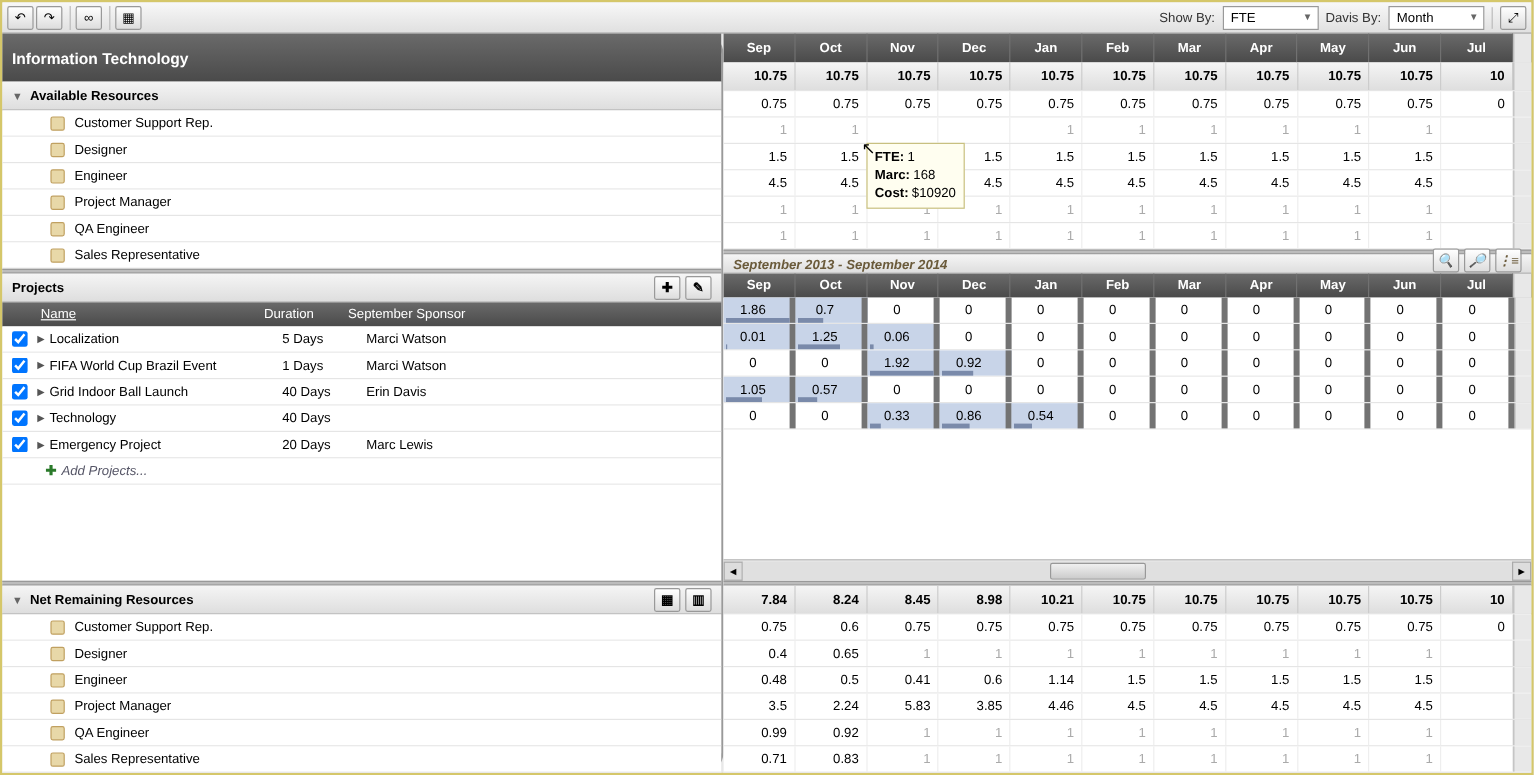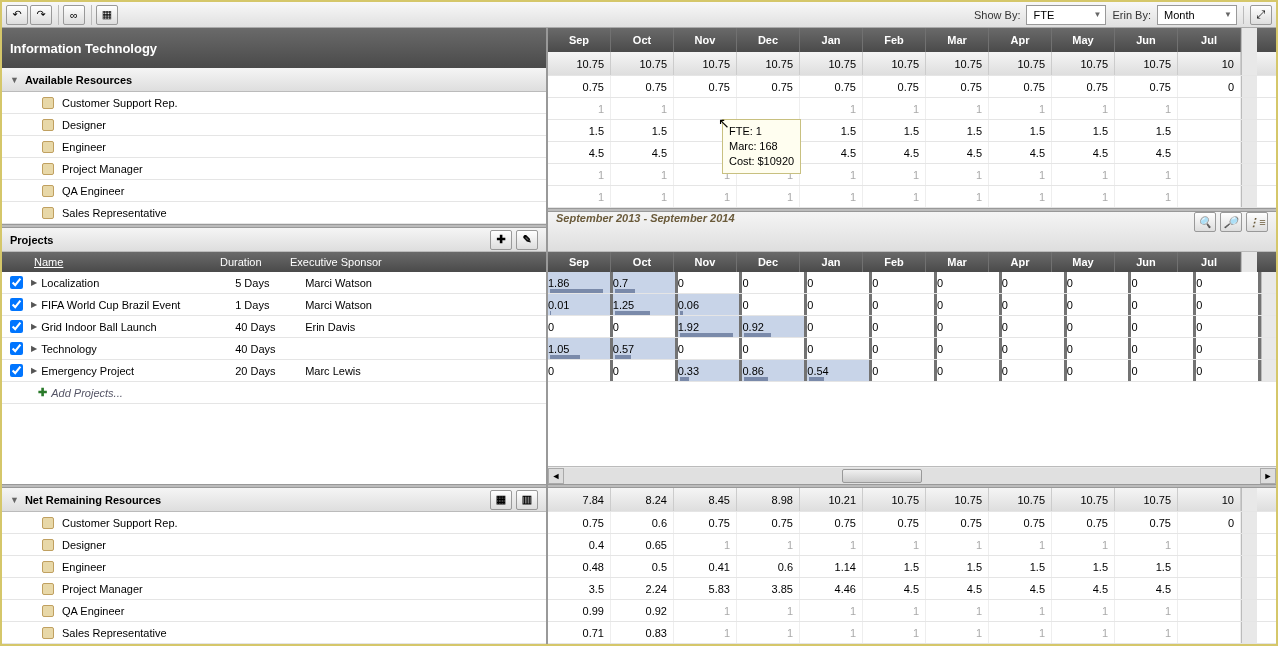--- a/index.html
+++ b/index.html
@@ -6,61 +6,61 @@
 body{background:#d5c76a;padding:2px;width:1278px;height:646px;overflow:hidden;}
 .frame{background:#e8e8e8;width:100%;height:100%;display:flex;flex-direction:column;}
 .toolbar{height:26px;background:linear-gradient(#f8f8f8,#e0e0e0);border-bottom:1px solid #aaa;display:flex;align-items:center;padding:0 4px;gap:4px;}
 .tbtn{width:22px;height:20px;background:linear-gradient(#fff,#ddd);border:1px solid #999;border-radius:2px;display:flex;align-items:center;justify-content:center;cursor:pointer;}
 .tbtn-group{display:flex;gap:2px;padding-right:6px;border-right:1px solid #bbb;}
 .toolbar-right{margin-left:auto;display:flex;align-items:center;gap:6px;}
 .toolbar-right label{color:#333;}
 .dropdown{height:20px;background:#fff;border:1px solid #999;padding:0 0 0 6px;position:relative;min-width:80px;display:flex;align-items:center;}
 .dropdown::after{content:"▼";position:absolute;right:4px;font-size:8px;color:#666;}
 .main{display:flex;flex:1;min-height:0;}
-.left{width:546px;display:flex;flex-direction:column;border-right:2px solid #999;}
+.left{width:601px;display:flex;flex-direction:column;border-right:2px solid #999;border-radius:17px;}
 .right{flex:1;display:flex;flex-direction:column;min-width:0;}
 .hdr-dark{background:linear-gradient(#6a6a6a,#4a4a4a);color:#fff;font-weight:bold;height:40px;display:flex;align-items:center;padding:0 8px;font-size:13px;}
 .section-hdr{background:linear-gradient(#f5f5f5,#dedede);height:24px;display:flex;align-items:center;padding:0 8px;border-bottom:1px solid #bbb;font-weight:bold;}
 .section-hdr .arrow{margin-right:6px;color:#666;font-size:9px;}
 .section-hdr .actions{margin-left:auto;display:flex;gap:4px;}
 .row{height:22px;display:flex;align-items:center;padding:0 8px 0 40px;border-bottom:1px solid #e5e5e5;background:#fff;}
 .row .picon{width:12px;height:12px;background:#e8d8a8;border:1px solid #c0a060;border-radius:2px;margin-right:8px;}
 .year-row{height:16px;background:#5a5a5a;color:#ddd;display:flex;}
 .year-cell{text-align:center;font-size:10px;line-height:16px;}
 .month-row{height:24px;background:linear-gradient(#6a6a6a,#4a4a4a);color:#fff;display:flex;}
 .mcell{width:63px;text-align:center;font-weight:bold;line-height:24px;border-right:1px solid #717171;}
 .sbcol{width:16px;background:#e8e8e8;border-left:1px solid #bbb;}
 .data-row{height:22px;display:flex;border-bottom:1px solid #e5e5e5;background:#fff;}
-.data-row.total{height:24px;background:linear-gradient(#f5f5f5,#dedede);font-weight:normal;}
+.data-row.total{height:24px;background:linear-gradient(#f5f5f5,#dedede);font-weight:bold;}
 .dcell{width:63px;text-align:right;padding-right:6px;line-height:22px;border-right:1px solid #eee;}
 .data-row.total .dcell{line-height:24px;border-right:1px solid #ccc;}
 .dim{color:#aaa;}
 .proj-hdr{background:linear-gradient(#6a6a6a,#4a4a4a);color:#fff;height:20px;display:flex;align-items:center;padding:0 8px;font-size:11px;}
 .proj-hdr .col-n{width:210px;padding-left:24px;text-decoration:underline;}
 .proj-hdr .col-d{width:70px;}
 .prow{height:22px;display:flex;align-items:center;padding:0 8px;border-bottom:1px solid #e5e5e5;background:#fff;}
 .prow input[type=checkbox]{margin-right:8px;}
 .prow .tri{font-size:8px;margin-right:4px;color:#555;}
 .prow .col-n{width:194px;}
 .prow .col-d{width:70px;}
 .addproj{color:#556;font-style:italic;padding-left:28px;display:flex;align-items:center;gap:4px;}
 .addproj .plus{color:#2a7a2a;font-weight:bold;font-style:normal;}
-.range-hdr{background:linear-gradient(#f5f5f5,#dedede);height:40px;display:flex;align-items:flex-start;padding:0 8px;font-style:italic;color:#6a5a3a;font-weight:bold;border-bottom:1px solid #bbb;gap:48px;}
+.range-hdr{background:linear-gradient(#f5f5f5,#dedede);height:16px;display:flex;align-items:flex-end;padding:0 8px;font-style:italic;color:#6a5a3a;font-weight:bold;border-bottom:1px solid #bbb;gap:48px;}
 .range-hdr .actions{margin-left:auto;display:flex;gap:4px;}
 .rmonth-row{height:20px;background:linear-gradient(#6a6a6a,#4a4a4a);color:#fff;display:flex;}
 .rcell{width:63px;text-align:center;line-height:20px;border-right:1px solid #717171;font-weight:bold;}
-.bar-cell{width:69px;text-align:left;padding-right:6px;line-height:22px;border-right:3px solid #737373;position:relative;}
+.bar-cell{width:69px;text-align:center;padding-right:6px;line-height:22px;border-right:5px solid #737373;position:relative;}
 .bar{position:absolute;left:2px;bottom:0;height:4px;background:#7a8aaa;}
 .hl{background:#c8d4e8;}
 .hscroll{height:18px;background:#e8e8e8;border-top:1px solid #bbb;display:flex;align-items:center;}
 .hscroll .arr{width:16px;height:16px;background:#ddd;border:1px solid #aaa;text-align:center;line-height:14px;font-size:9px;}
 .hscroll .track{flex:1;background:#e0e0e0;height:16px;position:relative;}
 .hscroll .thumb{position:absolute;left:40%;width:80px;height:14px;top:1px;background:linear-gradient(#f0f0f0,#ccc);border:1px solid #999;border-radius:2px;}
 .tooltip{position:absolute;left:722px;top:119px;background:#fffef0;border:1px solid #c8c080;padding:4px 6px;font-size:10px;z-index:10;line-height:14px;}
-.tooltip strong{font-weight:normal;}
+.tooltip strong{font-weight:bold;}
 .cursor{position:absolute;left:718px;top:115px;font-size:14px;z-index:11;}
 .empty-proj{flex:1;background:#fff;}
 .divider{height:4px;background:#bcbcbc;border-top:1px solid #999;border-bottom:1px solid #999;}
 </style>
 </head>
 <body>
 
 <div class="frame">
 <div class="toolbar">
   <div class="tbtn-group">
@@ -69,21 +69,21 @@
   </div>
   <div class="tbtn-group">
     <div class="tbtn">∞</div>
   </div>
   <div class="tbtn">▦</div>
   <div class="toolbar-right">
     <label>Show By:</label>
     <div class="dropdown">
           <span>FTE</span>
         </div>
-    <label>Erin By:</label>
+    <label>Davis By:</label>
     <div class="dropdown">
           <span>Month</span>
         </div>
     <div style="width:1px;height:18px;background:#bbb"></div>
     <div class="tbtn">⤢</div>
   </div>
 </div>
 
 <div class="main">
 
@@ -124,21 +124,21 @@
     <div class="section-hdr">
       <span>Projects</span>
       <div class="actions">
         <div class="tbtn">✚</div>
         <div class="tbtn">✎</div>
       </div>
     </div>
     <div class="proj-hdr">
       <div class="col-n">Name</div>
       <div class="col-d">Duration</div>
-      <div>Executive Sponsor</div>
+      <div>September Sponsor</div>
     </div>
     <div id="proj-rows">
           <div class="prow">
     <input type="checkbox" checked="" style="">
     <span class="tri">▶</span>
     <div class="col-n">Localization</div>
     <div class="col-d">5 Days</div>
     <div>Marci Watson</div>
   </div>
           <div class="prow">

